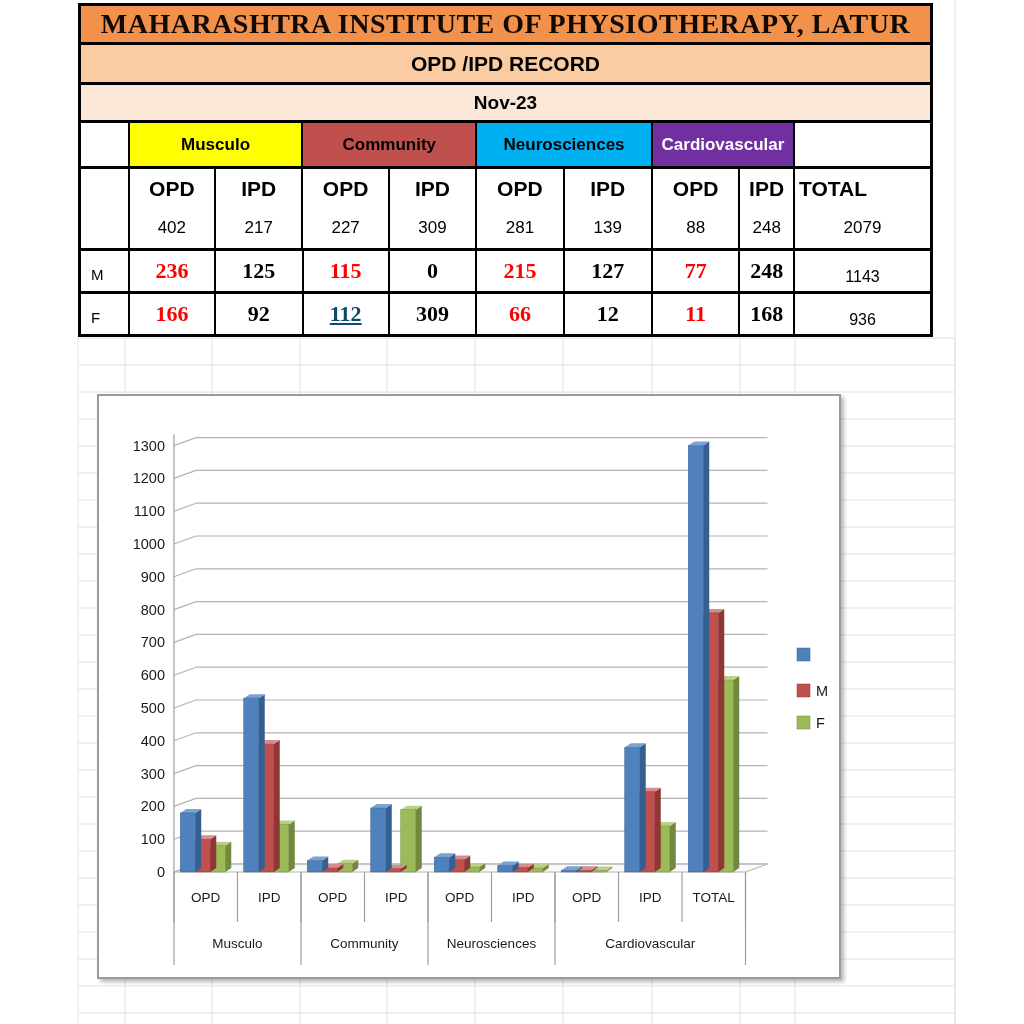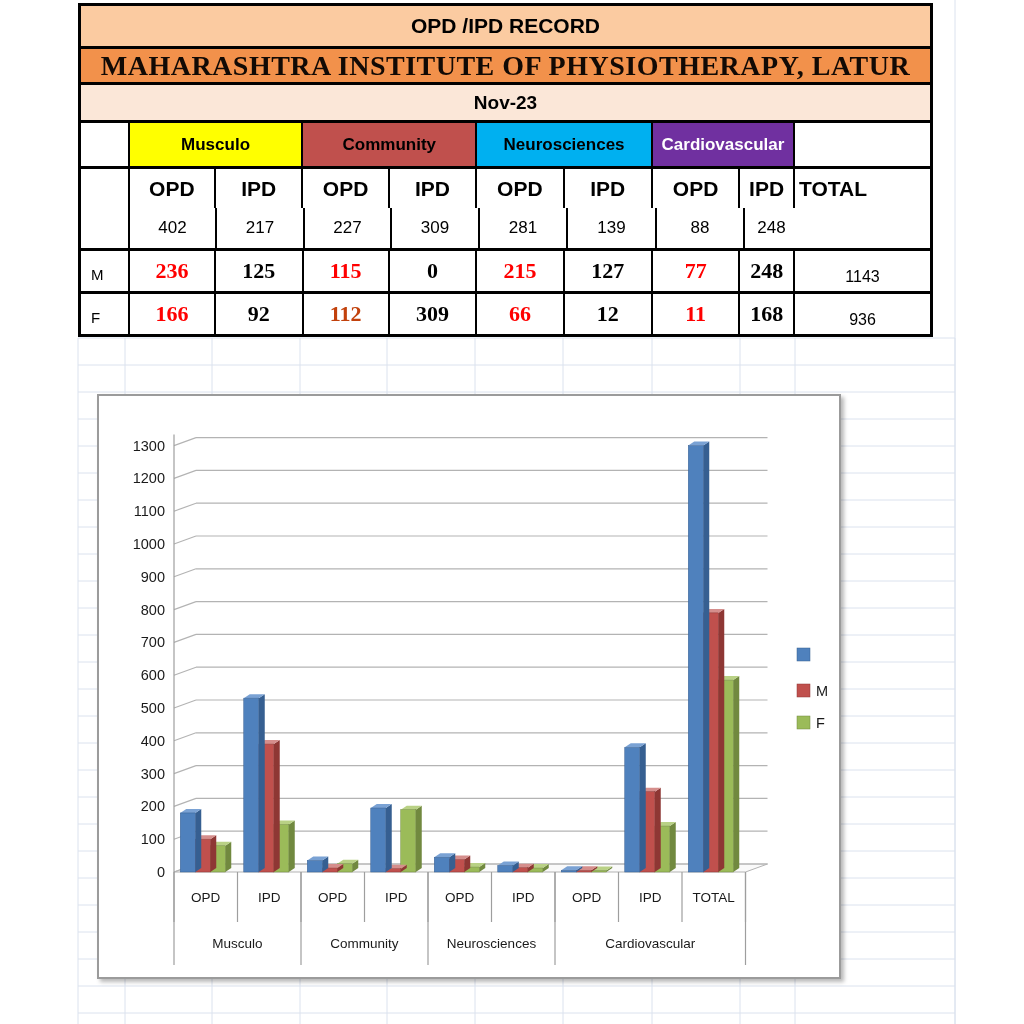--- a/index.html
+++ b/index.html
@@ -80,25 +80,25 @@
       <line x1="78" y1="851" x2="955" y2="851" stroke="#dbe2ee" stroke-width="1"></line>
       <line x1="78" y1="878" x2="955" y2="878" stroke="#dbe2ee" stroke-width="1"></line>
       <line x1="78" y1="905" x2="955" y2="905" stroke="#dbe2ee" stroke-width="1"></line>
       <line x1="78" y1="932" x2="955" y2="932" stroke="#dbe2ee" stroke-width="1"></line>
       <line x1="78" y1="959" x2="955" y2="959" stroke="#dbe2ee" stroke-width="1"></line>
       <line x1="78" y1="986" x2="955" y2="986" stroke="#dbe2ee" stroke-width="1"></line>
       <line x1="78" y1="1013" x2="955" y2="1013" stroke="#dbe2ee" stroke-width="1"></line>
     </svg>
 
   <div id="record-table">
+    <div class="trow title-row merged-row">
+      <span class="title-text">MAHARASHTRA INSTITUTE OF PHYSIOTHERAPY, LATUR</span>
+    </div>
     <div class="trow record-row merged-row">
       <span class="record-text">OPD /IPD RECORD</span>
-    </div>
-    <div class="trow title-row merged-row">
-      <span class="title-text">MAHARASHTRA INSTITUTE OF PHYSIOTHERAPY, LATUR</span>
     </div>
     <div class="trow month-row merged-row">
       <span class="month-text">Nov-23</span>
     </div>
     <div class="trow dept-row" id="dept-row">
         <div class="tcell dept-cell" style="width: 47px;"></div>
         <div class="tcell dept-cell" style="width: 175px; background: rgb(255, 255, 0); color: rgb(0, 0, 0);">Musculo</div>
         <div class="tcell dept-cell" style="width: 175px; background: rgb(192, 80, 77); color: rgb(0, 0, 0);">Community</div>
         <div class="tcell dept-cell" style="width: 177px; background: rgb(0, 176, 240); color: rgb(0, 0, 0);">Neurosciences</div>
         <div class="tcell dept-cell" style="width: 143px; background: rgb(112, 48, 160); color: rgb(255, 255, 255);">Cardiovascular</div>
@@ -120,38 +120,39 @@
         <div class="trow data-row">
           <div class="tcell" style="width: 47px;"></div>
           <div class="tcell data-cell" style="width: 87px;">402</div>
           <div class="tcell data-cell" style="width: 88px;">217</div>
           <div class="tcell data-cell" style="width: 87px;">227</div>
           <div class="tcell data-cell" style="width: 88px;">309</div>
           <div class="tcell data-cell" style="width: 88px;">281</div>
           <div class="tcell data-cell" style="width: 89px;">139</div>
           <div class="tcell data-cell" style="width: 88px;">88</div>
           <div class="tcell data-cell" style="width: 55px;">248</div>
+          <div class="tcell data-cell" style="width: 138px;">2079</div>
         </div>
         <div class="trow mf-row">
           <div class="tcell mf-label" style="width: 47px;">M</div>
           <div class="tcell mf-val" style="width: 87px; color: rgb(255, 0, 0);">236</div>
           <div class="tcell mf-val" style="width: 88px; color: rgb(0, 0, 0);">125</div>
           <div class="tcell mf-val" style="width: 87px; color: rgb(255, 0, 0);">115</div>
           <div class="tcell mf-val" style="width: 88px; color: rgb(0, 0, 0);">0</div>
           <div class="tcell mf-val" style="width: 88px; color: rgb(255, 0, 0); text-align: center;">215</div>
           <div class="tcell mf-val" style="width: 89px; color: rgb(0, 0, 0);">127</div>
           <div class="tcell mf-val" style="width: 88px; color: rgb(255, 0, 0);">77</div>
           <div class="tcell mf-val" style="width: 55px; color: rgb(0, 0, 0);">248</div>
           <div class="tcell mf-val total-low" style="width: 138px;">1143</div>
         </div>
         <div class="trow mf-row">
           <div class="tcell mf-label" style="width: 47px;">F</div>
           <div class="tcell mf-val" style="width: 87px; color: rgb(255, 0, 0);">166</div>
           <div class="tcell mf-val" style="width: 88px; color: rgb(0, 0, 0);">92</div>
-          <div class="tcell mf-val" style="width: 87px; color: #c2410c;">112</div>
+          <div class="tcell mf-val" style="width: 87px; color: #0c4a6e; text-decoration: underline;">112</div>
           <div class="tcell mf-val" style="width: 88px; color: rgb(0, 0, 0);">309</div>
           <div class="tcell mf-val" style="width: 88px; color: rgb(255, 0, 0);">66</div>
           <div class="tcell mf-val" style="width: 89px; color: rgb(0, 0, 0);">12</div>
           <div class="tcell mf-val" style="width: 88px; color: rgb(255, 0, 0);">11</div>
           <div class="tcell mf-val" style="width: 55px; color: rgb(0, 0, 0);">168</div>
           <div class="tcell mf-val total-low" style="width: 138px;">936</div>
         </div>
       </div>
   </div>
 

